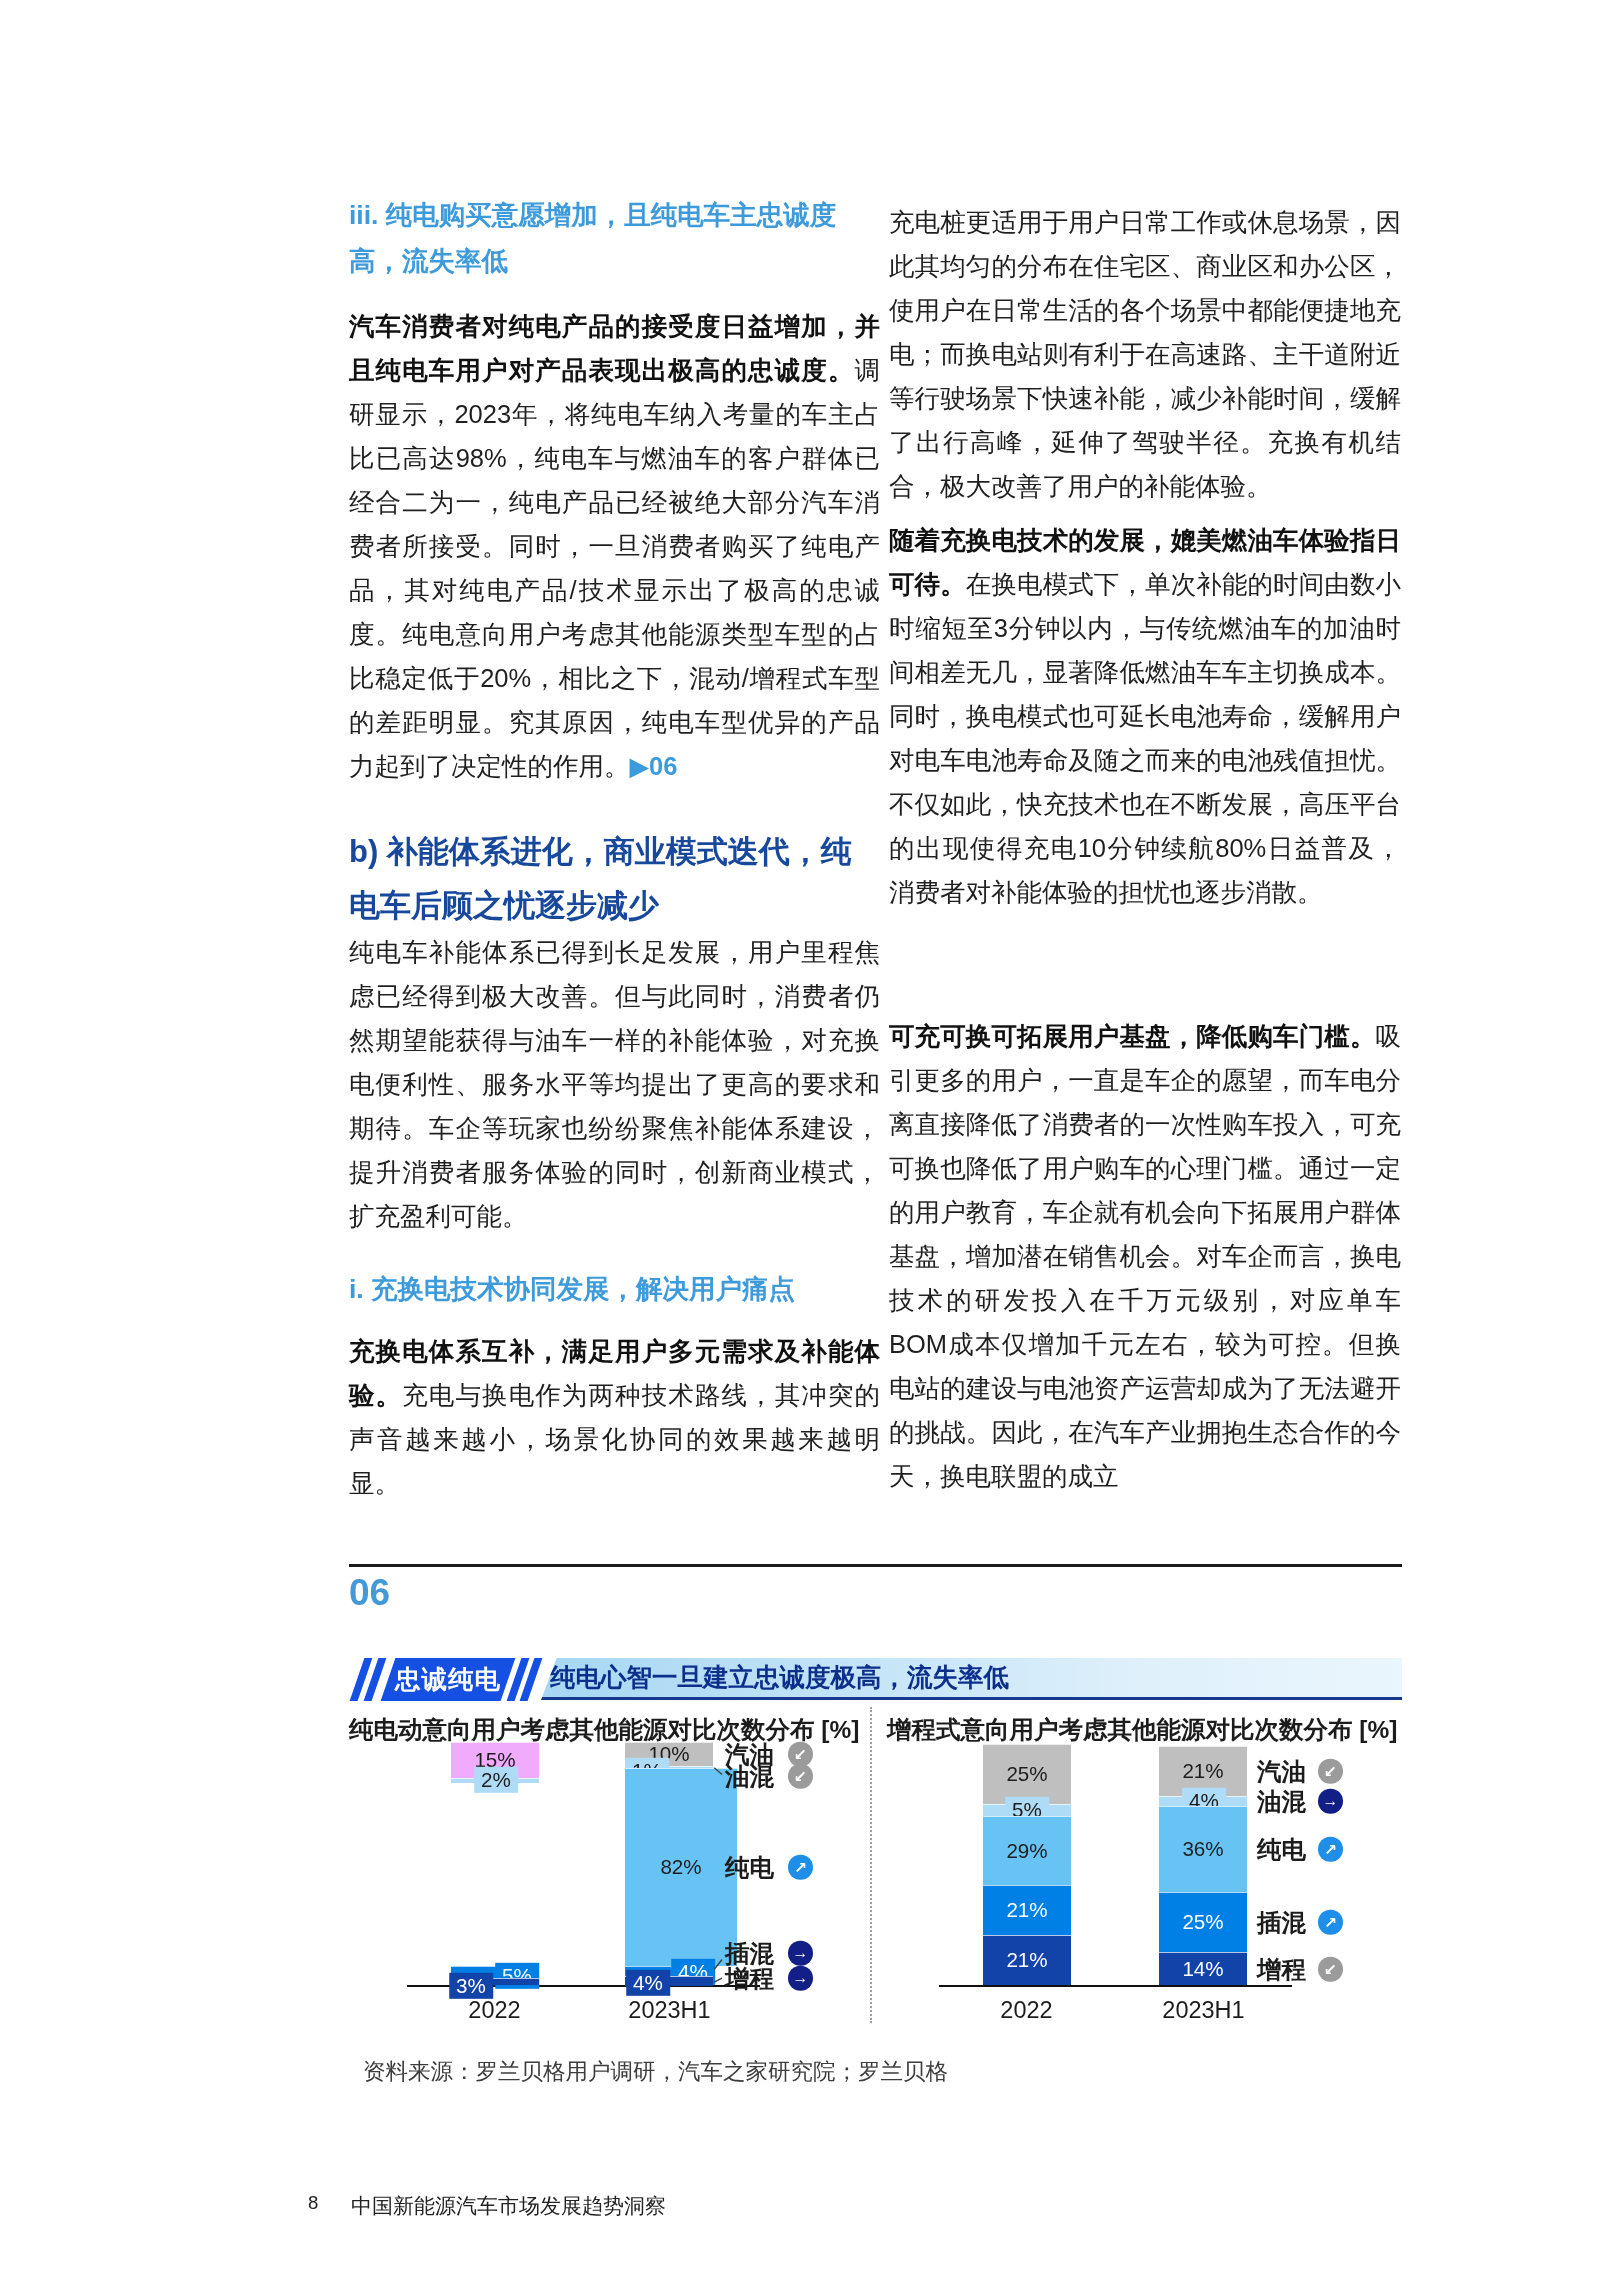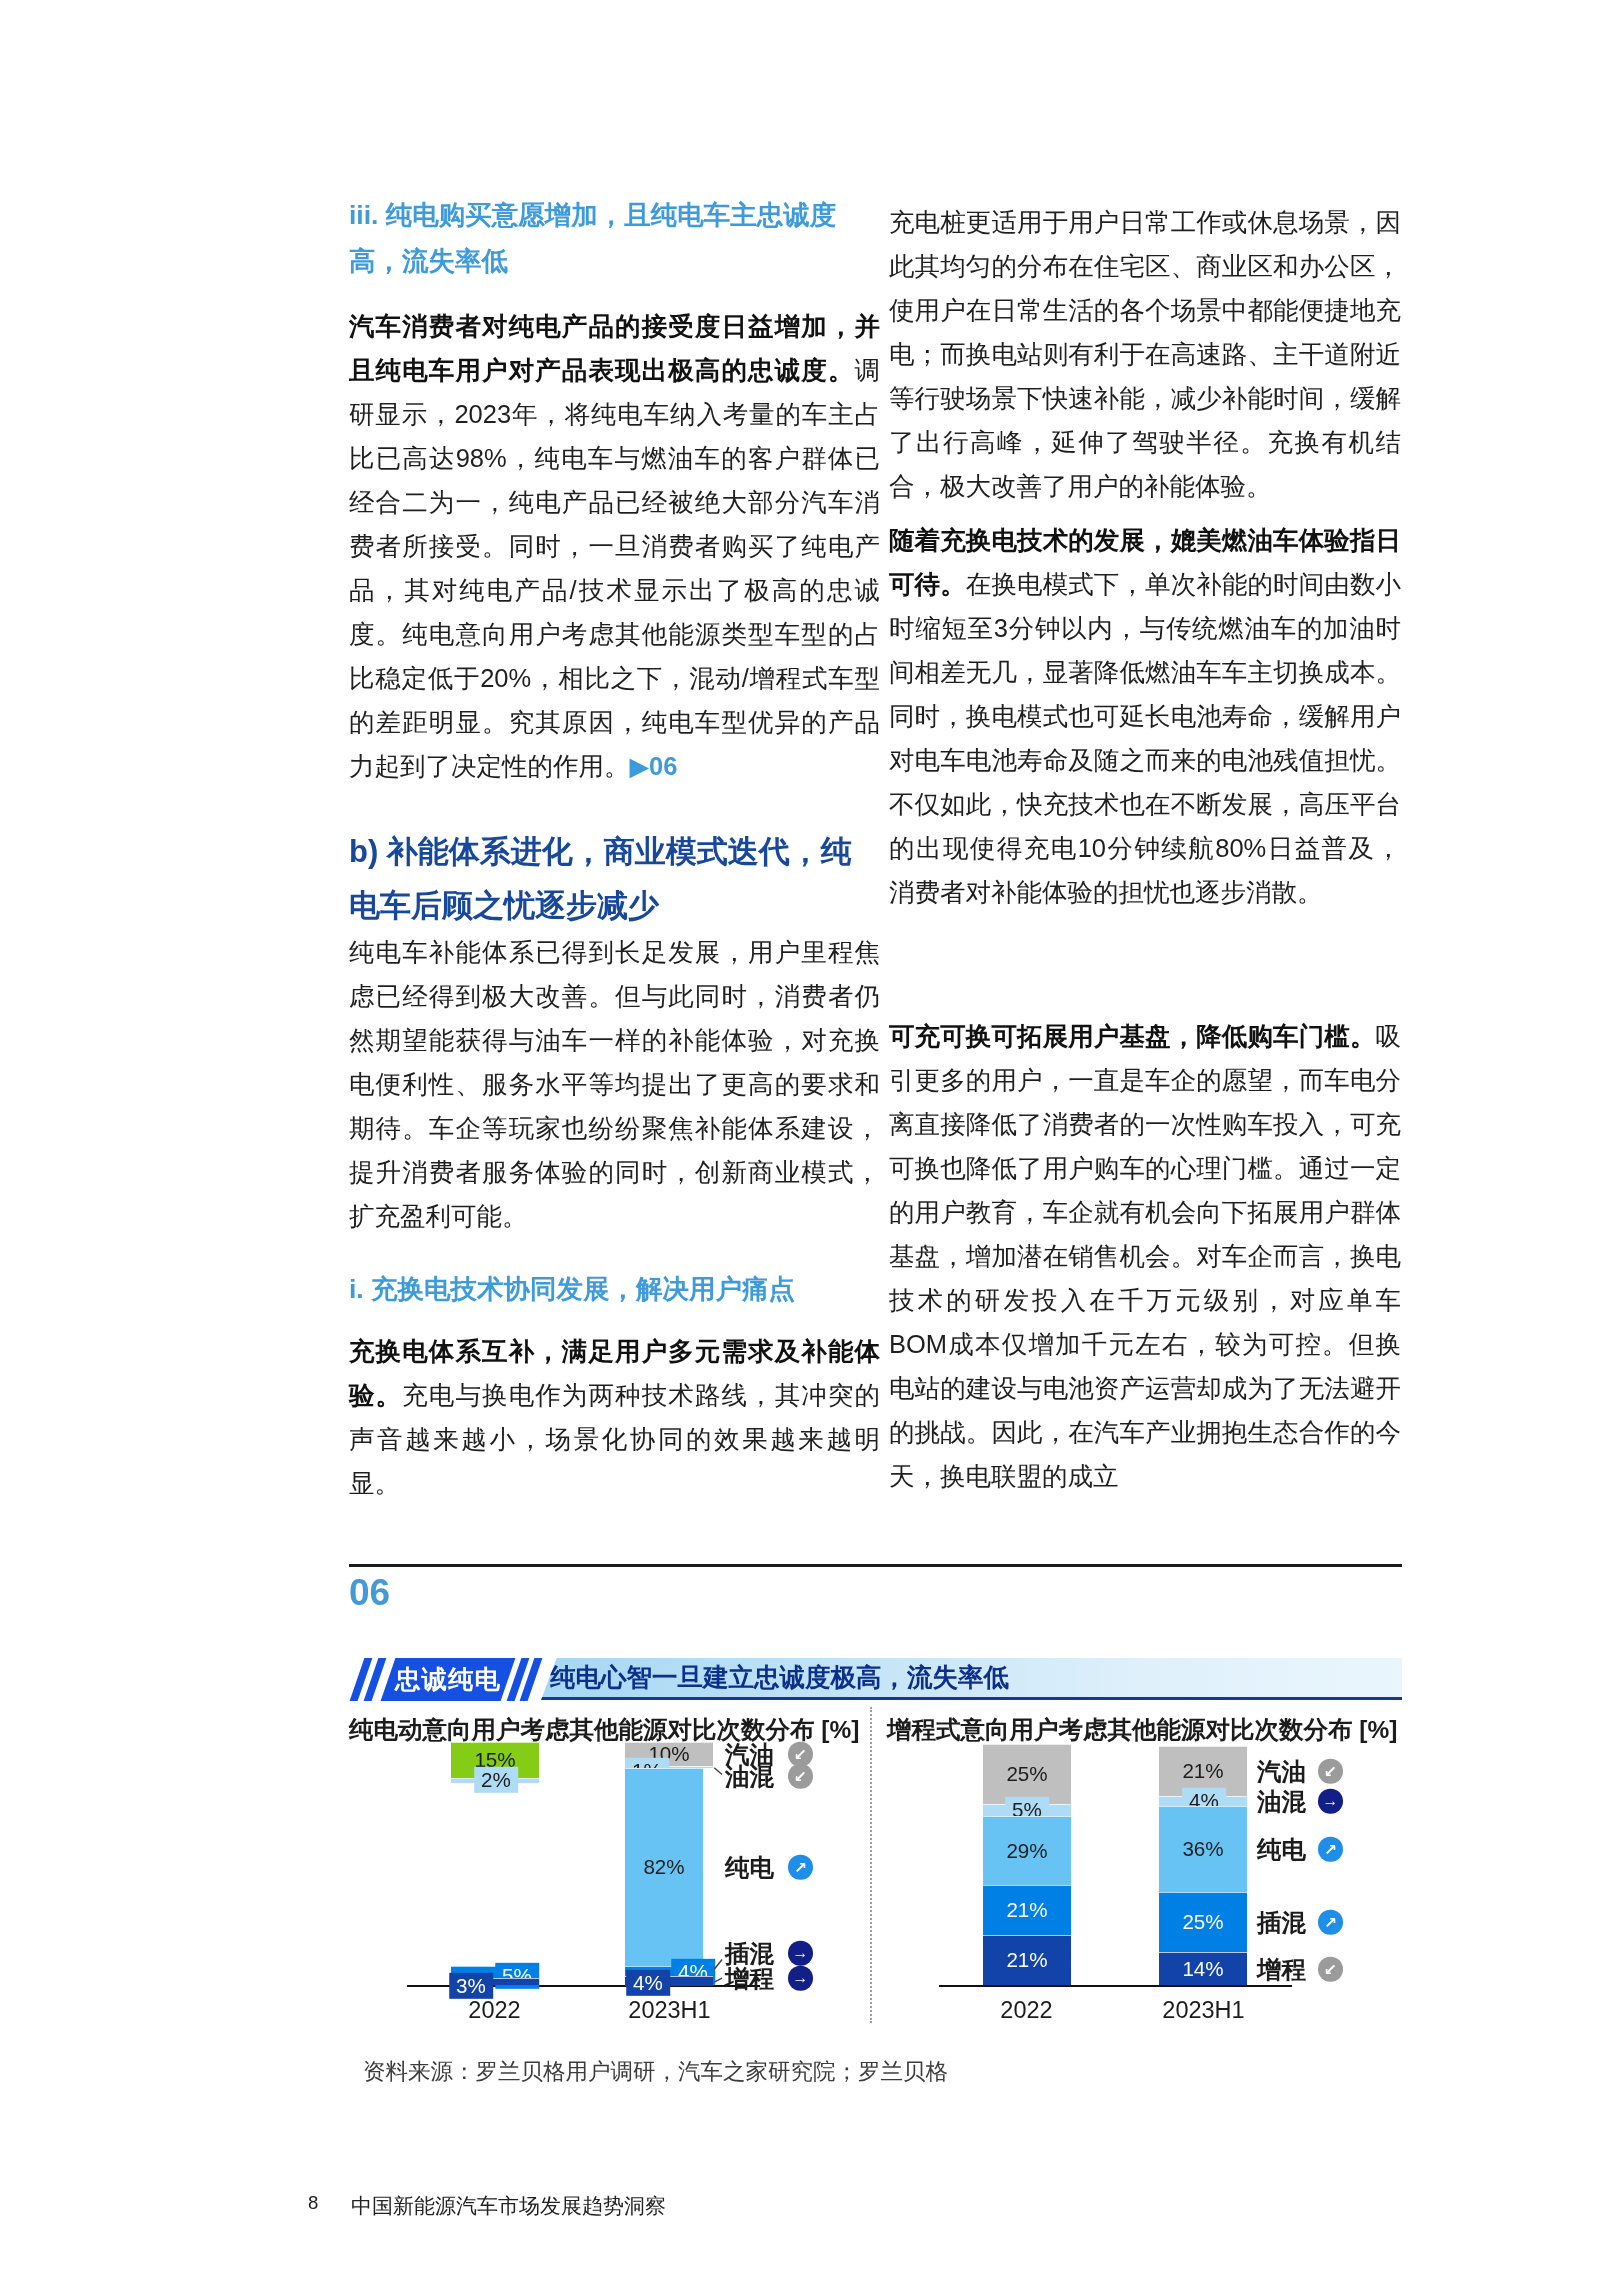--- a/index.html
+++ b/index.html
@@ -105,36 +105,36 @@
     <div class="stripe" style="left:165px;"></div>
     <div class="stripe" style="left:178px;"></div>
     <div class="banner-strip">
       <span>纯电心智一旦建立忠诚度极高，流失率低</span>
     </div>
   </div>
 
   <div class="chart" id="chart-0">
     <div class="chart-title">纯电动意向用户考虑其他能源对比次数分布 [%]</div>
   <div class="chart-axis" style="left: 58px; top: 278px; width: 353px;"></div>
-      <div class="bar-seg" style="left: 102px; top: 35px; width: 88px; height: 36px; background: #84cc16;">
+      <div class="bar-seg" style="left: 102px; top: 35px; width: 88px; height: 36px; background: #f0abfc;">
         <span class="seg-label" style="color: rgb(29, 29, 29);">15%</span>
       </div>
       <div class="bar-seg" style="left: 102px; top: 71px; width: 88px; height: 4.8px; background: rgb(174, 220, 246);"></div>
       <div class="chip" style="left: 147px; top: 73px; background: rgb(174, 220, 246); color: rgb(29, 29, 29);">2%</div>
       <div class="bar-seg" style="left: 102px; top: 259px; width: 88px; height: 12px; background: rgb(0, 128, 228);"></div>
       <div class="chip" style="left: 168px; top: 269px; background: rgb(0, 128, 228); color: rgb(255, 255, 255);">5%</div>
       <div class="bar-seg" style="left: 102px; top: 271px; width: 88px; height: 7.2px; background: rgb(18, 67, 168);"></div>
       <div class="chip" style="left: 122px; top: 279px; background: rgb(18, 67, 168); color: rgb(255, 255, 255);">3%</div>
       <div class="cat-label" style="left: 82px; top: 290px;">2022</div>
       <div class="bar-seg" style="left: 276px; top: 35px; width: 88px; height: 24px; background: rgb(191, 191, 191);">
         <span class="seg-label" style="color: rgb(29, 29, 29);">10%</span>
       </div>
       <div class="bar-seg" style="left: 276px; top: 59px; width: 88px; height: 2.4px; background: rgb(174, 220, 246);"></div>
       <div class="chip" style="left: 298px; top: 64px; background: rgb(174, 220, 246); color: rgb(29, 29, 29);">1%</div>
-      <div class="bar-seg" style="left: 276px; top: 61px; width: 78px; height: 198px; background: rgb(102, 195, 243);">
+      <div class="bar-seg" style="left: 276px; top: 61px; width: 112px; height: 198px; background: rgb(102, 195, 243);">
         <span class="seg-label" style="color: rgb(29, 29, 29);">82%</span>
       </div>
       <div class="bar-seg" style="left: 276px; top: 259px; width: 88px; height: 9.6px; background: rgb(0, 128, 228);"></div>
       <div class="chip" style="left: 344px; top: 265px; background: rgb(0, 128, 228); color: rgb(255, 255, 255);">4%</div>
       <div class="bar-seg" style="left: 276px; top: 269px; width: 88px; height: 9.6px; background: rgb(18, 67, 168);"></div>
       <div class="chip" style="left: 299px; top: 276px; background: rgb(18, 67, 168); color: rgb(255, 255, 255);">4%</div>
       <div class="cat-label" style="left: 257px; top: 290px;">2023H1</div>
       <div class="legend-label" style="left: 376px; top: 47px;">汽油</div>
       <div class="legend-icon" style="left: 439px; top: 47px; background: rgb(155, 155, 155);">↙</div>
       <div class="legend-label" style="left: 376px; top: 69px;">油混</div>

